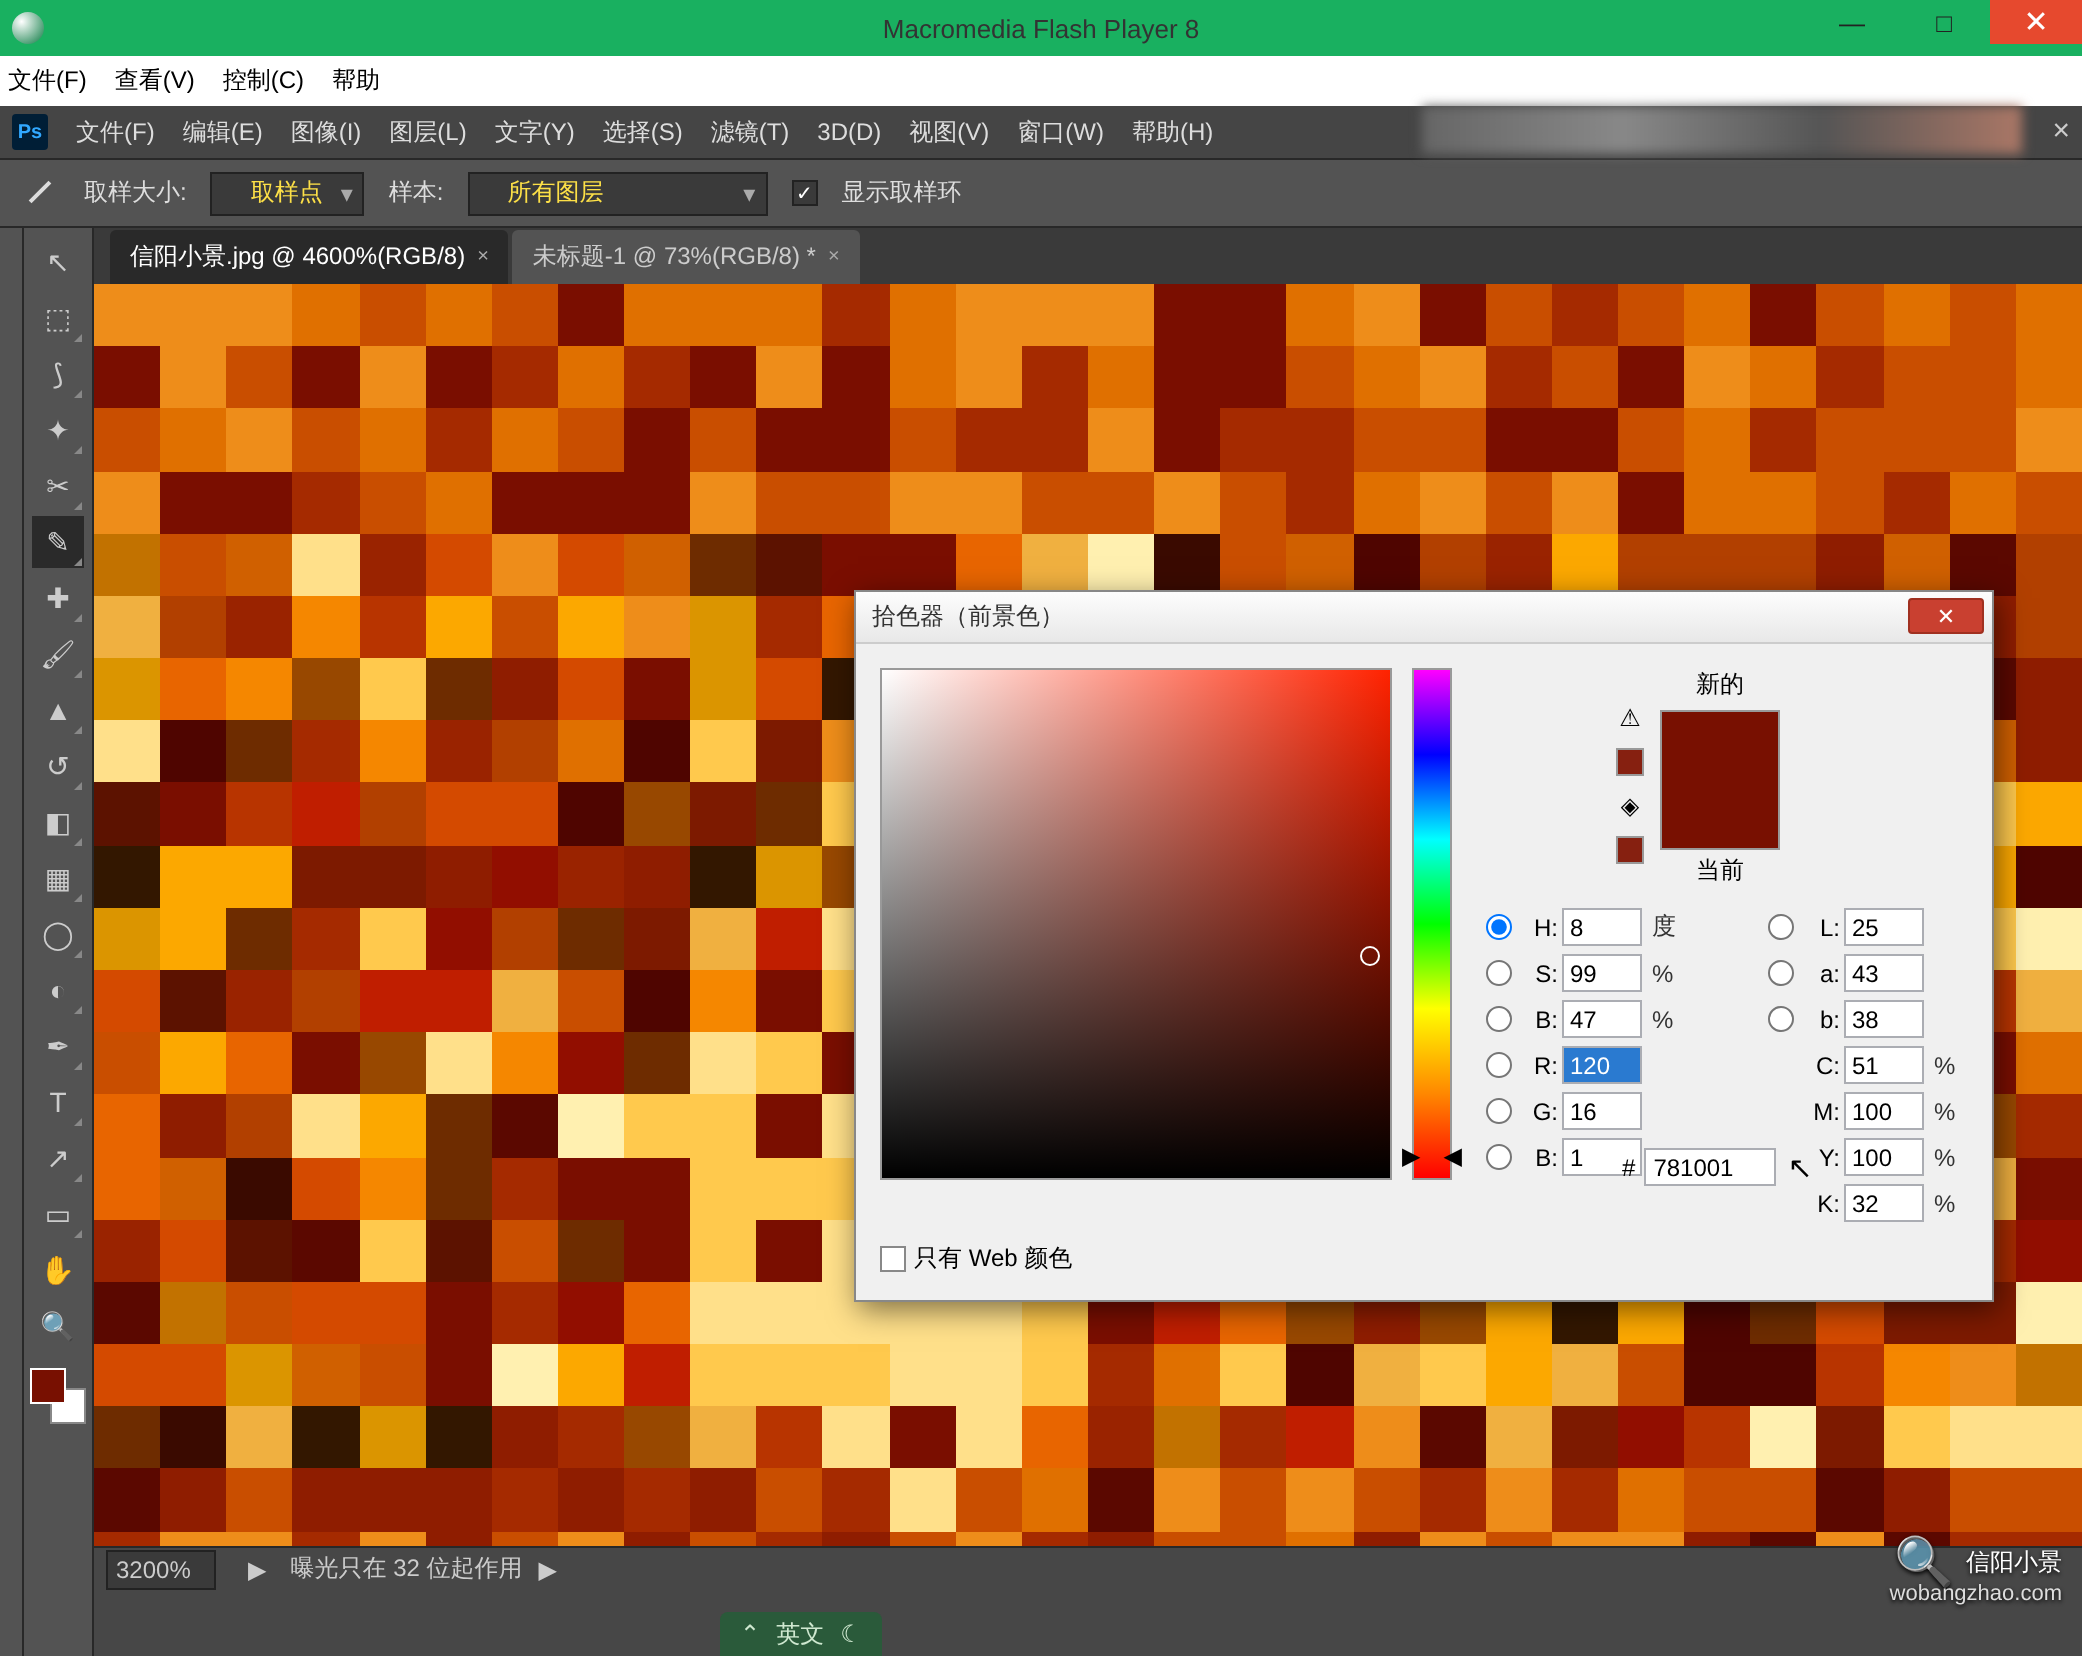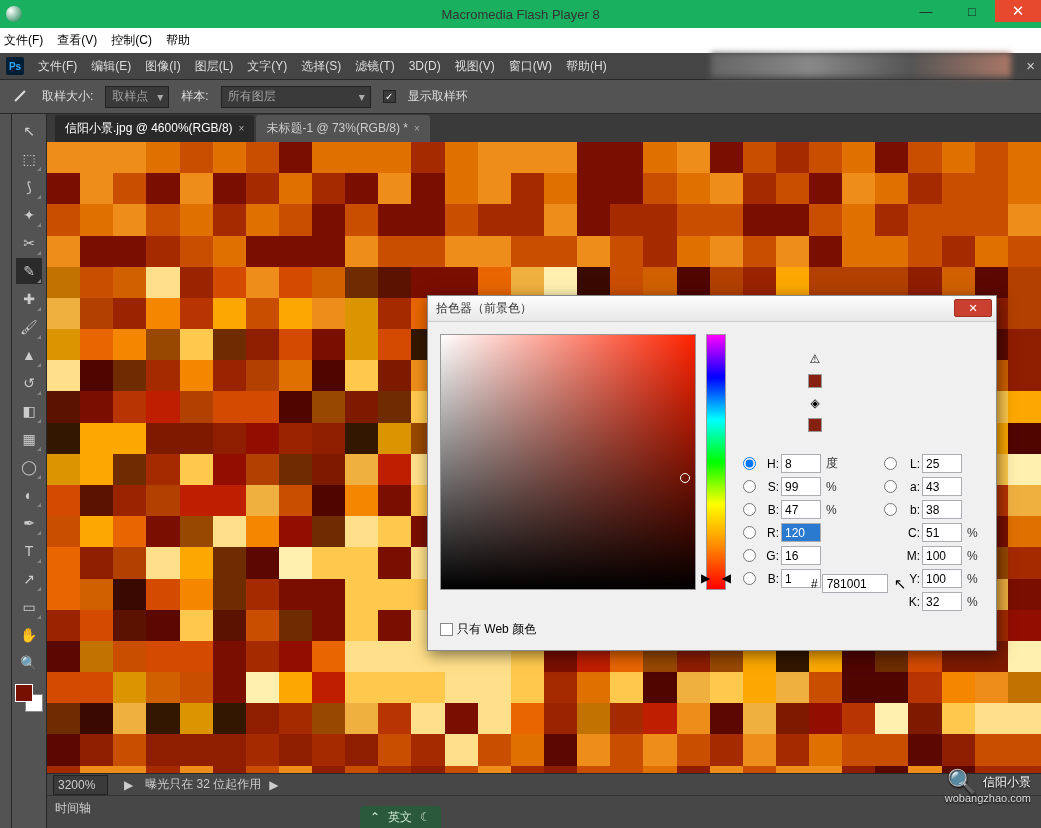--- a/index.html
+++ b/index.html
@@ -14,21 +14,21 @@
 .outer-menu span{cursor:default}
 .ps-wrap{position:relative;height:775px;background:#2e2e2e}
 .ps-menubar{height:26px;background:#454545;display:flex;align-items:center;padding:0 6px;gap:14px;color:#ddd;position:relative}
 .ps-logo{width:18px;height:18px;background:#001e36;color:#31a8ff;font-size:10px;font-weight:bold;display:flex;align-items:center;justify-content:center;border-radius:2px}
 .ps-menubar span{cursor:default}
 .ps-close{position:absolute;right:6px;top:4px;color:#ccc;font-size:15px}
 .blur-area{position:absolute;right:30px;top:0;width:300px;height:24px;background:linear-gradient(90deg,#666,#888,#555,#aa7766);filter:blur(3px)}
 .options-bar{height:35px;background:#535353;display:flex;align-items:center;padding:0 10px;gap:12px;color:#ddd;border-top:1px solid #282828;border-bottom:1px solid #282828}
 .eyedrop-icon{width:20px;height:20px;position:relative}
 .eyedrop-icon::after{content:"";position:absolute;width:2px;height:14px;background:#ddd;transform:rotate(45deg);left:9px;top:2px}
-.dropdown{background:#3a3a3a;border:1px solid #222;height:22px;padding:0 20px 0 6px;color:#a3a3a3;display:flex;align-items:center;position:relative;min-width:90px}
+.dropdown{background:#3a3a3a;border:1px solid #222;height:22px;padding:0 20px 0 19px;color:#fde047;display:flex;align-items:center;position:relative;min-width:90px}
 .dropdown::after{content:"▾";position:absolute;right:5px;color:#aaa}
 .dropdown.sm{min-width:60px}
 .dropdown.lg{min-width:150px}
 .checkbox{width:13px;height:13px;background:#3a3a3a;border:1px solid #222;display:inline-flex;align-items:center;justify-content:center;color:#fff;font-size:10px}
 .workspace{display:flex;height:714px;position:relative}
 .vstrip{width:12px;background:#535353;border-right:1px solid #282828}
 .toolbar{width:35px;background:#535353;border-right:1px solid #282828;display:flex;flex-direction:column;align-items:center;padding-top:4px;gap:2px}
 .tool{width:26px;height:26px;display:flex;align-items:center;justify-content:center;color:#ccc;font-size:14px;position:relative}
 .tool.active{background:#2a2a2a}
 .tool-tri::after{content:"";position:absolute;right:1px;bottom:1px;border:2px solid transparent;border-right-color:#888;border-bottom-color:#888}
@@ -834,42 +834,47 @@
     </div>
   </div>
 
   <div class="statusbar">
     <div class="status-row1">
       <span class="zoom-field">3200%</span>
       <span style="margin-left:16px">▶</span>
       <span class="status-handle">曝光只在 32 位起作用</span>
       <span style="margin-left:8px">▶</span>
     </div>
-    <div class="status-row2">
-      <span>时间轴</span>
-    </div>
   </div>
 </div>
 
 <div class="color-picker">
   <div class="cp-title">
     <span>拾色器（前景色）</span>
     <div class="cp-close">✕</div>
   </div>
   <div class="cp-body">
     <div class="cp-field">
       <div class="cp-cursor"></div>
     </div>
     <div class="cp-hue">
       <div class="cp-hue-ptr">
           <span>▶</span>
           <span>◀</span>
         </div>
     </div>
     <div class="cp-right">
+      <div class="cp-preview-area">
+        <div>新的</div>
+        <div class="cp-preview">
+          <div class="new"></div>
+          <div class="cur"></div>
+        </div>
+        <div>当前</div>
+      </div>
       <div class="cp-warn">
         <span class="cp-warn-ico">⚠</span>
         <div class="cp-warn-sw"></div>
         <span class="cp-warn-ico">◈</span>
         <div class="cp-warn-sw"></div>
       </div>
 
       <div class="cp-inputs">
         <input type="radio" checked="" style="">
           <span class="lbl">H:</span>

